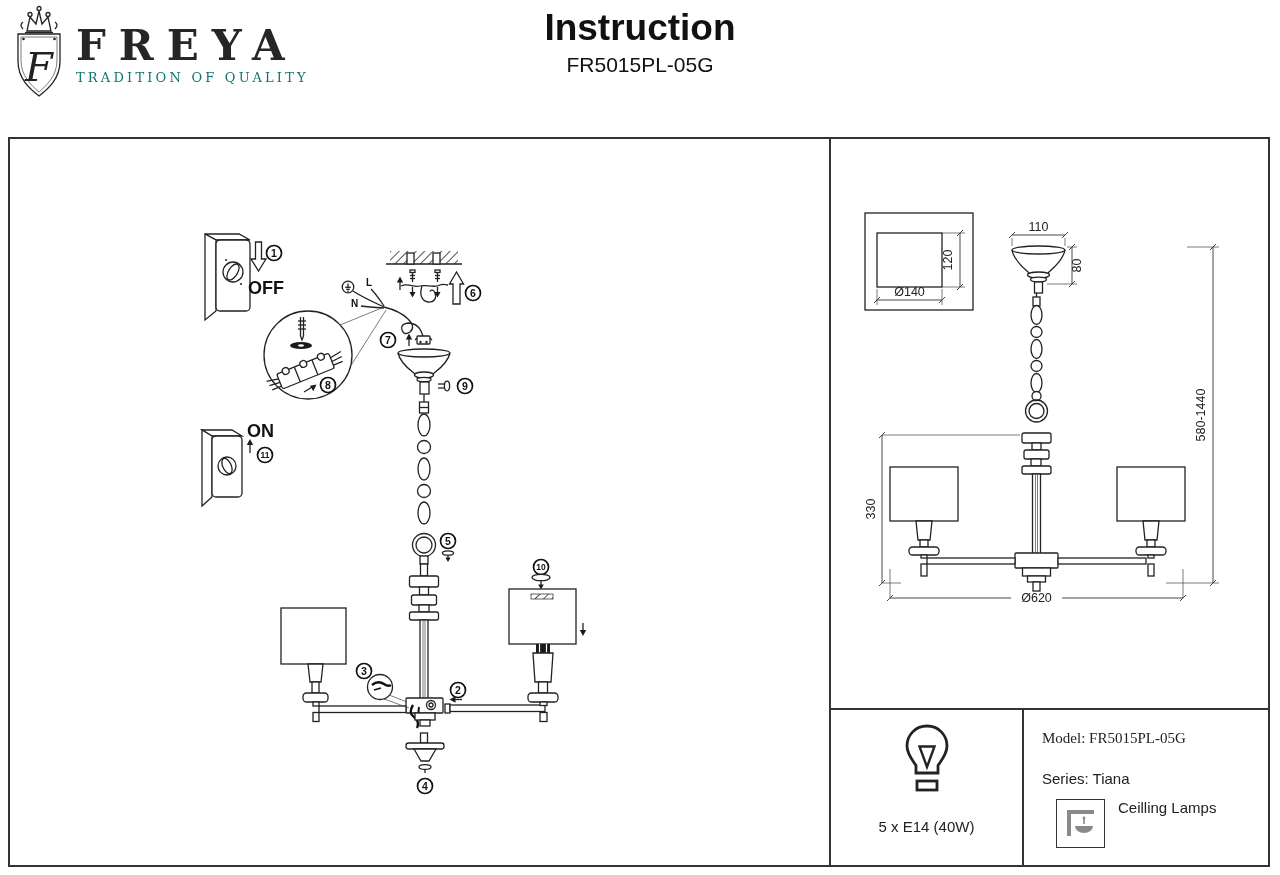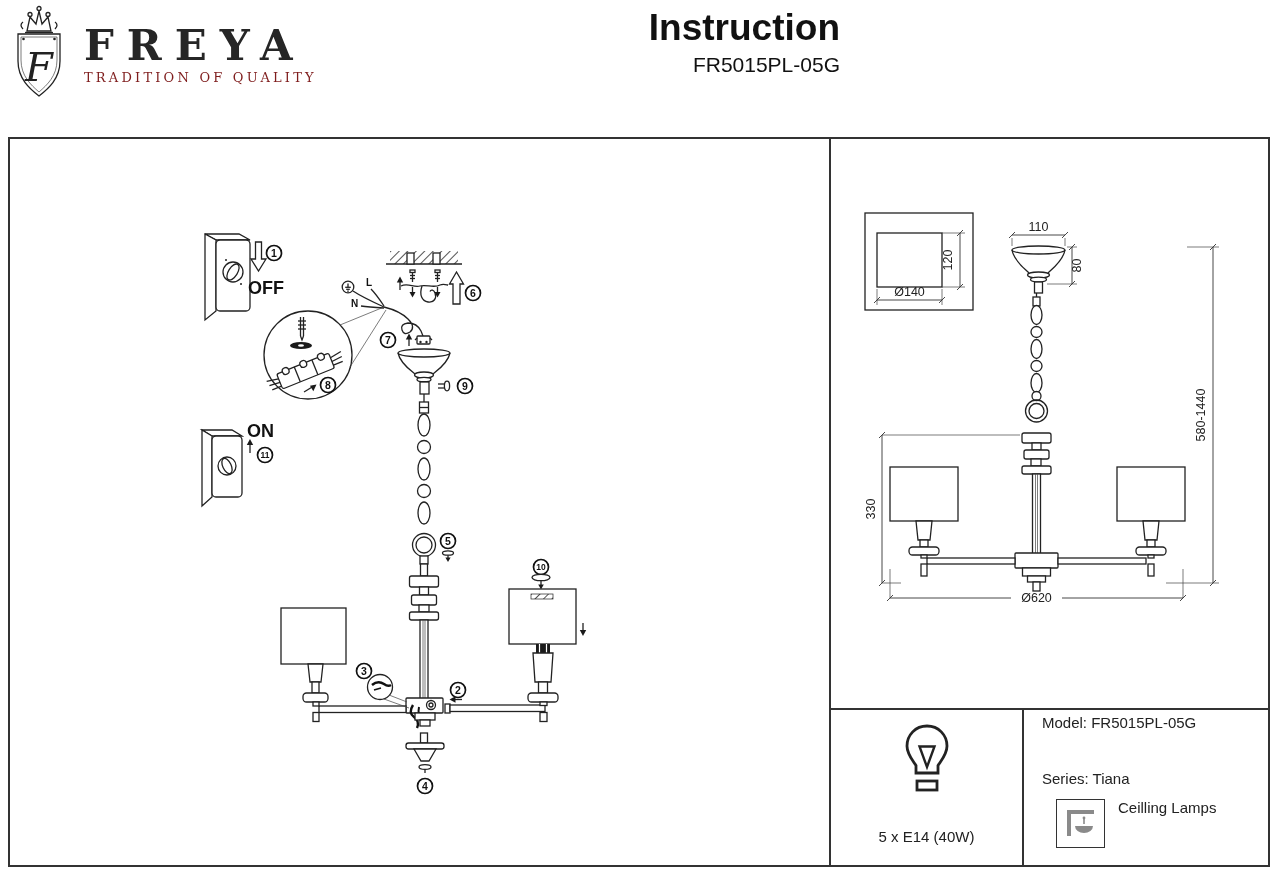--- a/index.html
+++ b/index.html
@@ -1,38 +1,38 @@
 <!DOCTYPE html>
 <html><head>
 <meta charset="utf-8">
 <style>
   html,body{margin:0;padding:0;background:#fff;}
   body{width:1280px;height:875px;position:relative;font-family:"Liberation Sans",sans-serif;color:#1a1a1a;overflow:hidden;}
 
   
   .logo-row{position:absolute;top:5px;left:10px;display:flex;align-items:flex-start;}
-  .logo-text{margin-left:16px;margin-top:20px;}
+  .logo-text{margin-left:8px;margin-top:20px;}
   .brand{font-family:"DejaVu Serif","Liberation Serif",serif;font-weight:600;font-size:42px;letter-spacing:13px;color:#262626;line-height:1;}
-  .tagline{font-family:"DejaVu Serif","Liberation Serif",serif;font-size:13px;letter-spacing:3.2px;color:#7f1d1d;margin-top:3px;}
-  .title-block{position:absolute;top:8px;left:50%;transform:translateX(-50%);text-align:right;width:400px;}
+  .tagline{font-family:"DejaVu Serif","Liberation Serif",serif;font-size:13px;letter-spacing:3.2px;color:#0f766e;margin-top:3px;}
+  .title-block{position:absolute;top:8px;left:50%;transform:translateX(-50%);text-align:center;width:400px;}
   .title{font-size:37px;font-weight:bold;color:#111;line-height:1.1;}
   .subtitle{font-size:21px;color:#111;margin-top:4px;}
 
   
   .frame{position:absolute;left:8px;top:137px;width:1258px;height:726px;border:2px solid #333;display:flex;background:#fff;}
   .left-panel{width:819px;border-right:2px solid #333;position:relative;}
   .right-panel{flex:1;display:flex;flex-direction:column;}
   .right-top{height:569px;position:relative;}
   .right-bottom{flex:1;border-top:2px solid #333;display:flex;}
   .cell-bulb{width:191px;border-right:2px solid #333;display:flex;flex-direction:column;align-items:center;}
   .cell-info{flex:1;position:relative;}
 
-  .bulb-text{font-size:15px;color:#222;margin-top:13px;}
+  .bulb-text{font-size:15px;color:#222;margin-top:3px;}
   .spec-line{position:absolute;left:18px;font-size:15px;color:#222;}
-  .spec-model{top:4px;}
+  .spec-model{top:20px;font-family:Liberation Serif, serif;}
   .spec-series{top:60px;}
   .cat-row{position:absolute;left:32px;top:89px;display:flex;align-items:flex-start;}
   .cat-icon-box{width:47px;height:47px;border:1.6px solid #333;display:flex;align-items:center;justify-content:center;background:#fff;}
   .cat-label{font-size:15px;color:#222;margin-left:13px;}
 
   
   .ln{fill:none;stroke:#222;stroke-width:1.3;}
   .lnw{fill:#fff;stroke:#222;stroke-width:1.3;}
   .thin{fill:none;stroke:#444;stroke-width:0.7;}
   .dimln{fill:none;stroke:#333;stroke-width:0.9;}

